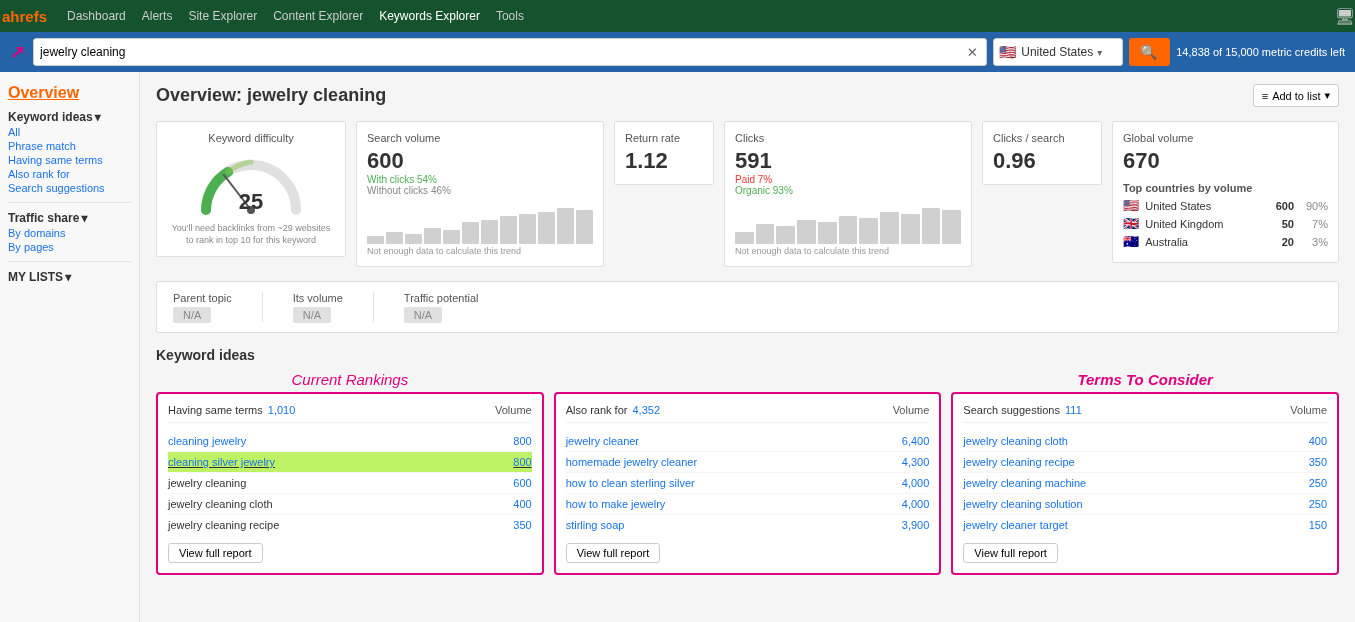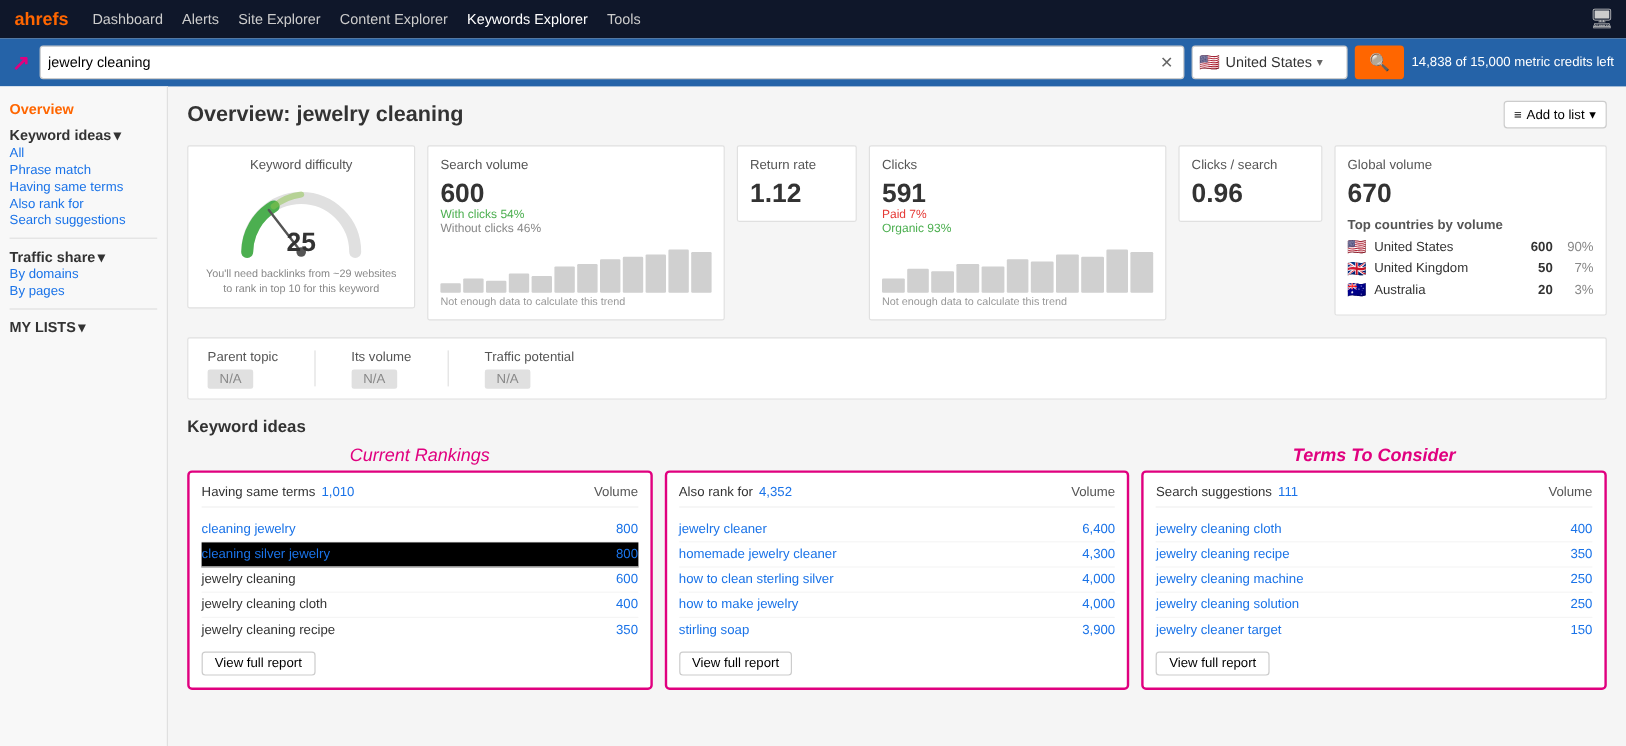--- a/index.html
+++ b/index.html
@@ -1,19 +1,19 @@
 <!DOCTYPE html>
 <html><head>
   <meta charset="utf-8">
   <style>
     * { box-sizing: border-box; margin: 0; padding: 0; }
     body { font-family: Arial, sans-serif; font-size: 12px; color: #333; background: #f5f5f5; overflow-x: hidden; }
     
     
-    .top-nav { background: #0f172a; display: flex; align-items: center; padding: 0 10px; height: 32px; }
+    .top-nav { background: #14532d; display: flex; align-items: center; padding: 0 0; height: 32px; }
     .ahrefs-logo { color: #f60; font-weight: bold; font-size: 14px; margin-right: 20px; display: flex; align-items: center; }
     .ahrefs-logo span { color: #fff; font-size: 10px; margin-left: 2px; }
     .nav-item { color: #ccc; font-size: 12px; margin-right: 16px; cursor: pointer; text-decoration: none; }
     .nav-item.active { color: #fff; }
     .nav-icon { margin-left: auto; color: #ccc; font-size: 16px; }
 
     
     .search-bar { background: #2563a8; display: flex; align-items: center; padding: 6px 10px; gap: 6px; }
     .search-input-wrap { flex: 1; display: flex; align-items: center; background: #fff; border: 1px solid #ccc; border-radius: 3px; padding: 0 6px; height: 28px; }
     .search-input { border: none; outline: none; font-size: 12px; flex: 1; }
@@ -24,21 +24,21 @@
     .chevron { font-size: 10px; color: #666; }
     .search-btn { background: #f60; color: #fff; border: none; border-radius: 3px; padding: 0 12px; height: 28px; cursor: pointer; font-size: 14px; font-weight: bold; }
     .credits-text { color: #fff; font-size: 11px; white-space: nowrap; }
 
     
     .main-layout { display: flex; min-height: calc(100vh - 64px); }
     
     
     .sidebar { width: 140px; background: #f8f8f8; border-right: 1px solid #e0e0e0; padding: 12px 8px; flex-shrink: 0; }
     .sidebar-section { margin-bottom: 8px; }
-    .sidebar-title { color: #f60; font-weight: bold; font-size: 12px; margin-bottom: 4px; }
+    .sidebar-title { color: #f60; font-weight: bold; font-size: 16px; margin-bottom: 4px; text-decoration: underline; }
     .sidebar-group-label { color: #333; font-size: 12px; font-weight: bold; margin-bottom: 2px; display: flex; align-items: center; gap: 2px; }
     .sidebar-link { color: #1a73e8; font-size: 11px; display: block; margin-bottom: 2px; cursor: pointer; text-decoration: none; }
     .sidebar-divider { border: none; border-top: 1px solid #e0e0e0; margin: 8px 0; }
 
     
     .content { flex: 1; padding: 12px 16px; overflow-x: auto; }
     
     
     .overview-header { display: flex; align-items: center; justify-content: space-between; margin-bottom: 14px; }
     .overview-title { font-size: 18px; font-weight: normal; }
@@ -278,21 +278,21 @@
             <div style="font-size:11px;">
               <span>Having same terms</span>
               <a style="color:#1a73e8;text-decoration:none;margin-left:2px;">1,010</a>
             </div>
             <span style="font-size:11px;color:#555;">Volume</span>
           </div>
           <div class="ideas-row">
             <a class="ideas-kw">cleaning jewelry</a>
             <span class="ideas-vol">800</span>
           </div>
-          <div class="ideas-row" style="background:#000000;">
+          <div class="ideas-row" style="background:#bef264;text-decoration:underline;">
             <a class="ideas-kw">cleaning silver jewelry</a>
             <span class="ideas-vol">800</span>
           </div>
           <div class="ideas-row">
             <span class="ideas-plain">jewelry cleaning</span>
             <span class="ideas-vol">600</span>
           </div>
           <div class="ideas-row">
             <span class="ideas-plain">jewelry cleaning cloth</span>
             <span class="ideas-vol">400</span>

